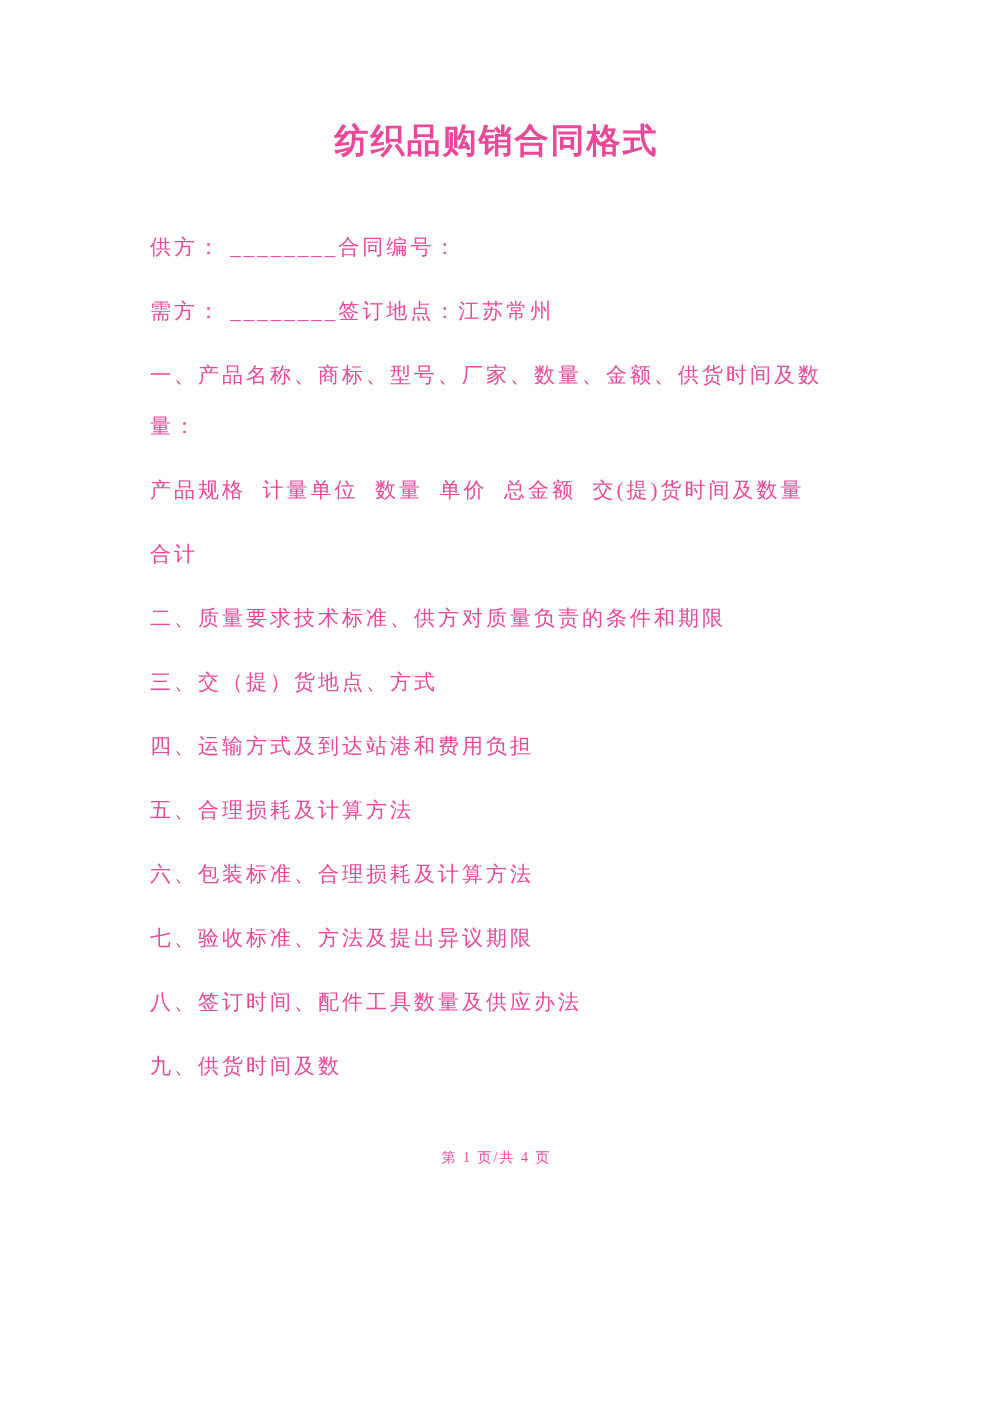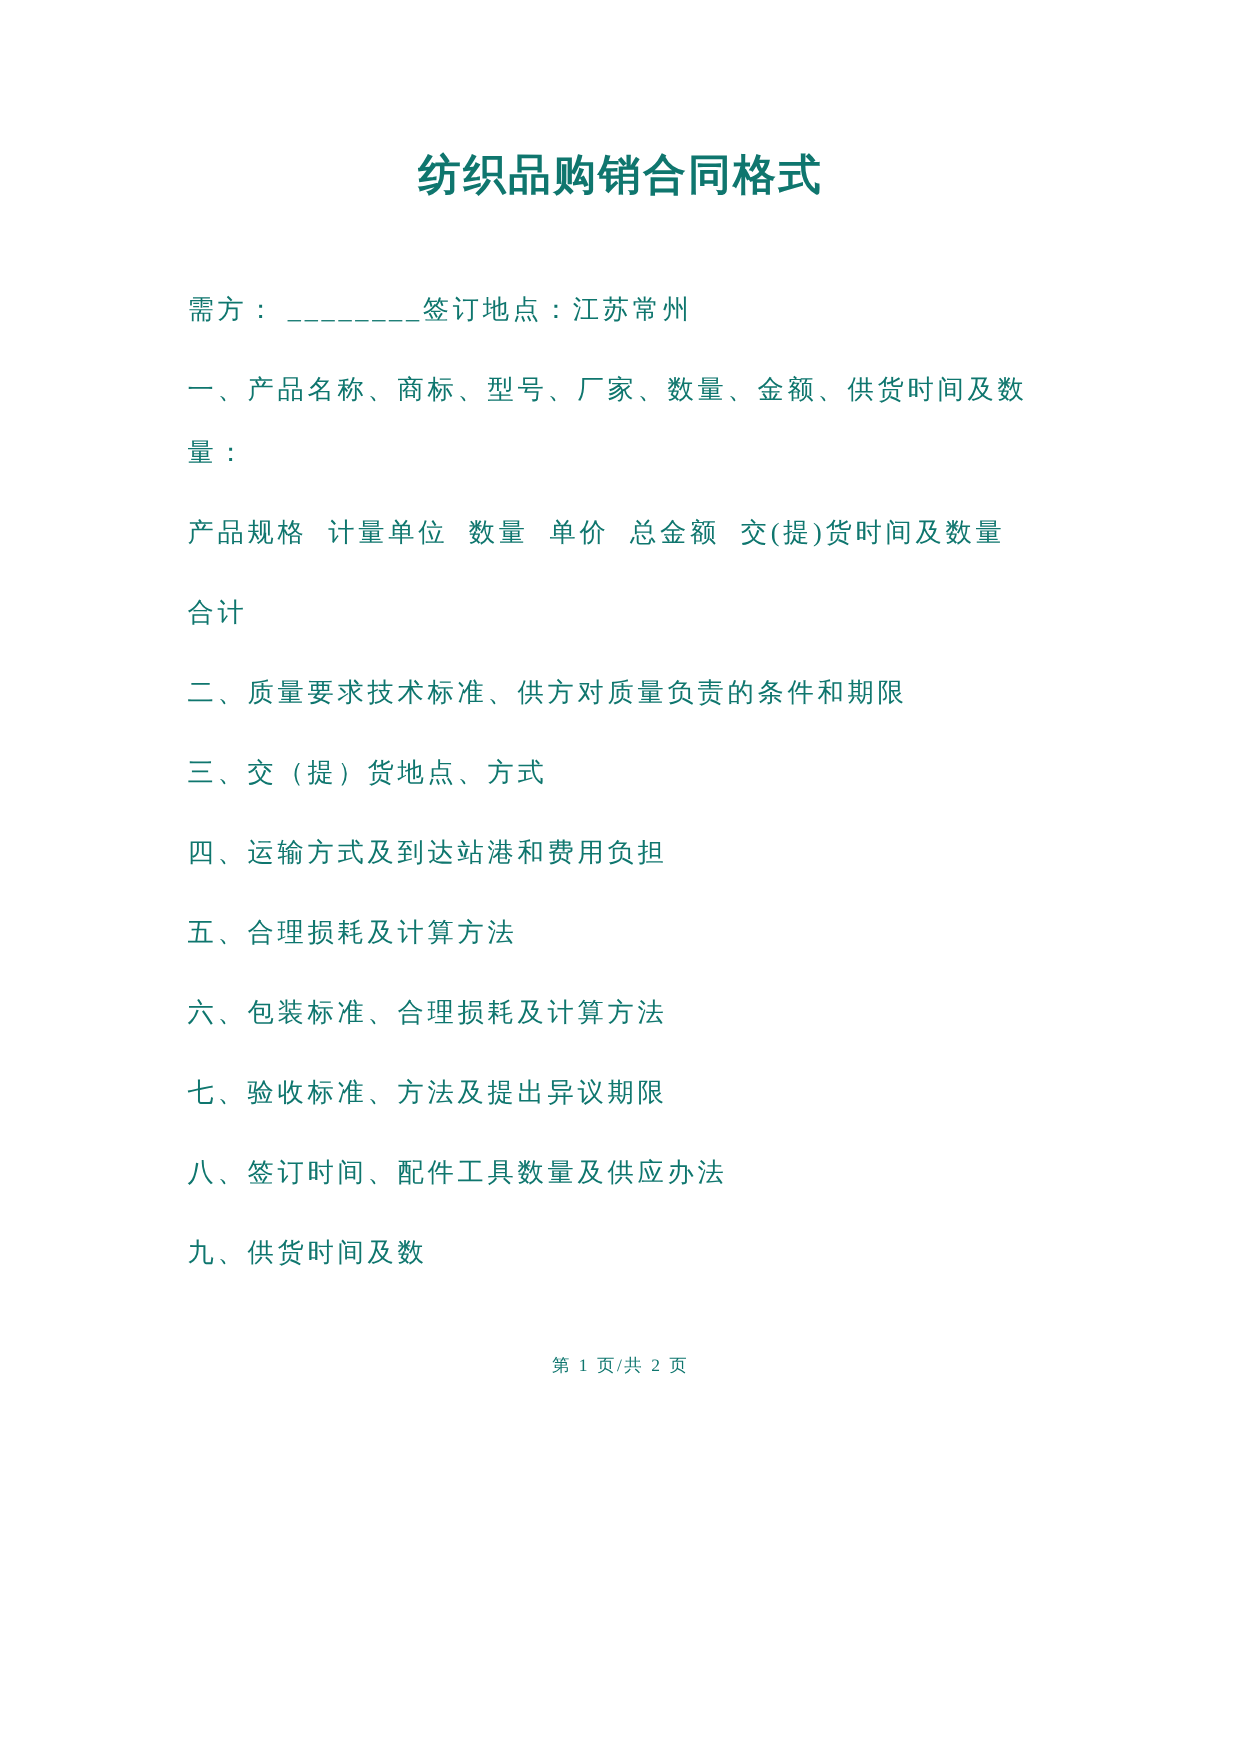--- a/index.html
+++ b/index.html
@@ -5,21 +5,21 @@
   html, body {
     margin: 0;
     padding: 0;
     background: #ffffff;
   }
   .page {
     position: relative;
     width: 993px;
     height: 1404px;
     background: #ffffff;
-    color: #0f766e;
+    color: #ec4899;
     font-family: "Liberation Serif", "DejaVu Serif", serif;
     overflow: hidden;
   }
   .title {
     margin: 118px 0 0 0;
     text-align: center;
     font-size: 34px;
     font-weight: bold;
     letter-spacing: 2px;
     line-height: 46px;
@@ -47,20 +47,21 @@
 </style>
 </head>
 <body>
 
 <div class="page">
 
   <h1 class="title">纺织品购销合同格式</h1>
 
   <div class="content">
 
+    <p class="para"><span class="line">供方： ________合同编号：</span></p>
 
     <p class="para"><span class="line">需方： ________签订地点：江苏常州</span></p>
 
 
     <p class="para"><span class="line">一、产品名称、商标、型号、厂家、数量、金额、供货时间及数</span><span class="line">量：</span></p>
 
     <p class="para"><span class="line">产品规格  计量单位  数量  单价  总金额  交(提)货时间及数量</span></p>
 
     <p class="para"><span class="line">合计</span></p>
 
@@ -76,15 +77,15 @@
     <p class="para"><span class="line">六、包装标准、合理损耗及计算方法</span></p>
 
     <p class="para"><span class="line">七、验收标准、方法及提出异议期限</span></p>
 
     <p class="para"><span class="line">八、签订时间、配件工具数量及供应办法</span></p>
 
     <p class="para"><span class="line">九、供货时间及数</span></p>
 
   </div>
 
-  <div class="footer">第 1 页/共 2 页</div>
+  <div class="footer">第 1 页/共 4 页</div>
 
 </div>
 
 </body></html>

